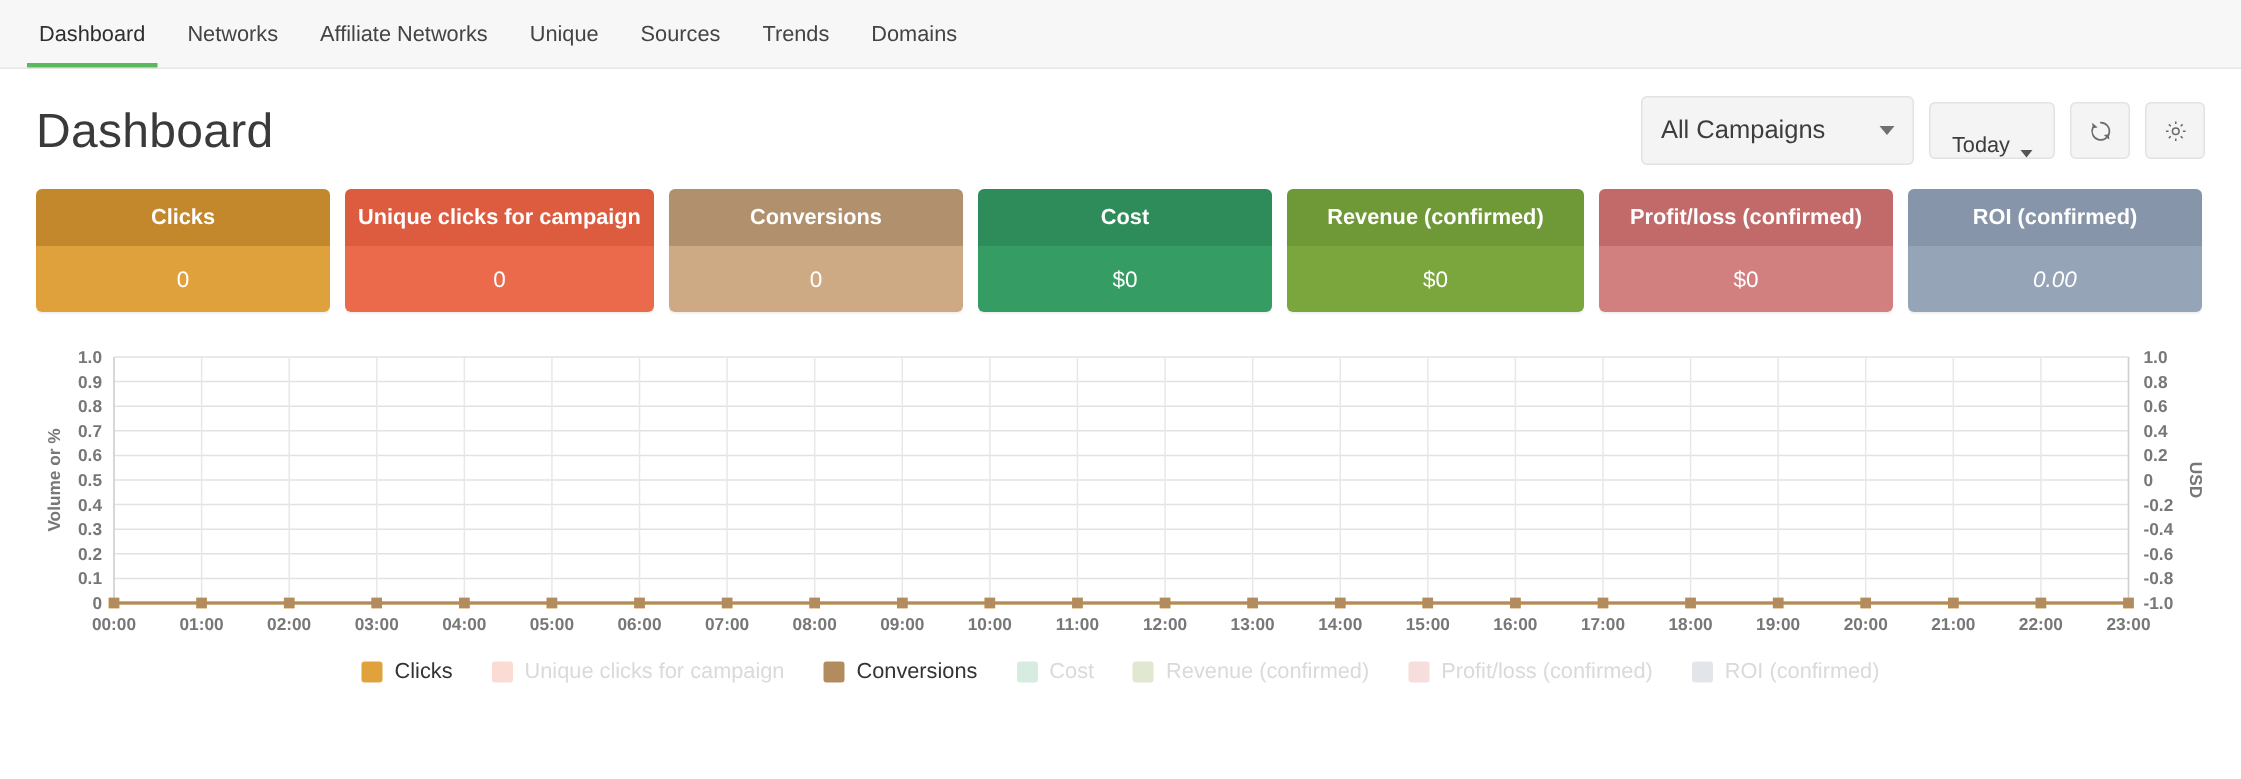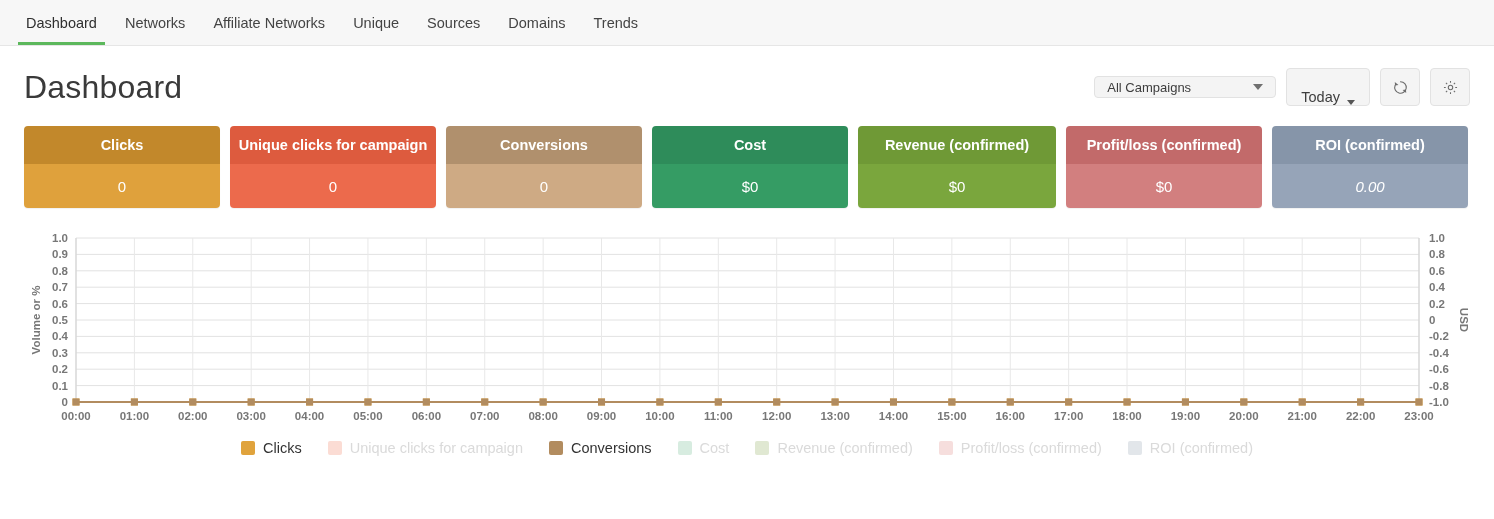--- a/index.html
+++ b/index.html
@@ -56,30 +56,30 @@
   }
   .page-title {
     font-size: 32px;
     font-weight: 300;
     color: #3a3a3a;
     letter-spacing: 0.2px;
   }
   .header-controls { display: flex; align-items: center; gap: 10px; }
 
   .select-box {
-    height: 22px;
+    height: 46px;
     min-width: 182px;
     background: #f4f4f4;
     border: 1px solid #e2e2e2;
     border-radius: 4px;
     display: flex;
     align-items: center;
     justify-content: space-between;
     padding: 0 12px;
-    font-size: 13px;
+    font-size: 17px;
     color: #3d3d3d;
     cursor: pointer;
   }
   .select-box .caret2 {
     width: 0; height: 0;
     border-left: 5px solid transparent;
     border-right: 5px solid transparent;
     border-top: 6px solid #707070;
     margin-left: 18px;
   }
@@ -193,24 +193,24 @@
     <div class="nav-item">
       <span>Affiliate Networks</span>
     </div>
     <div class="nav-item">
       <span>Unique</span>
     </div>
     <div class="nav-item">
       <span>Sources</span>
     </div>
     <div class="nav-item">
+      <span>Trends</span>
+    </div>
+    <div class="nav-item">
       <span>Domains</span>
-    </div>
-    <div class="nav-item">
-      <span>Trends</span>
     </div>
   </div>
 
 <div class="page-header">
   <div class="page-title">Dashboard</div>
 
   <div class="header-controls">
 
     <div class="select-box">
       <span>All Campaigns</span>

